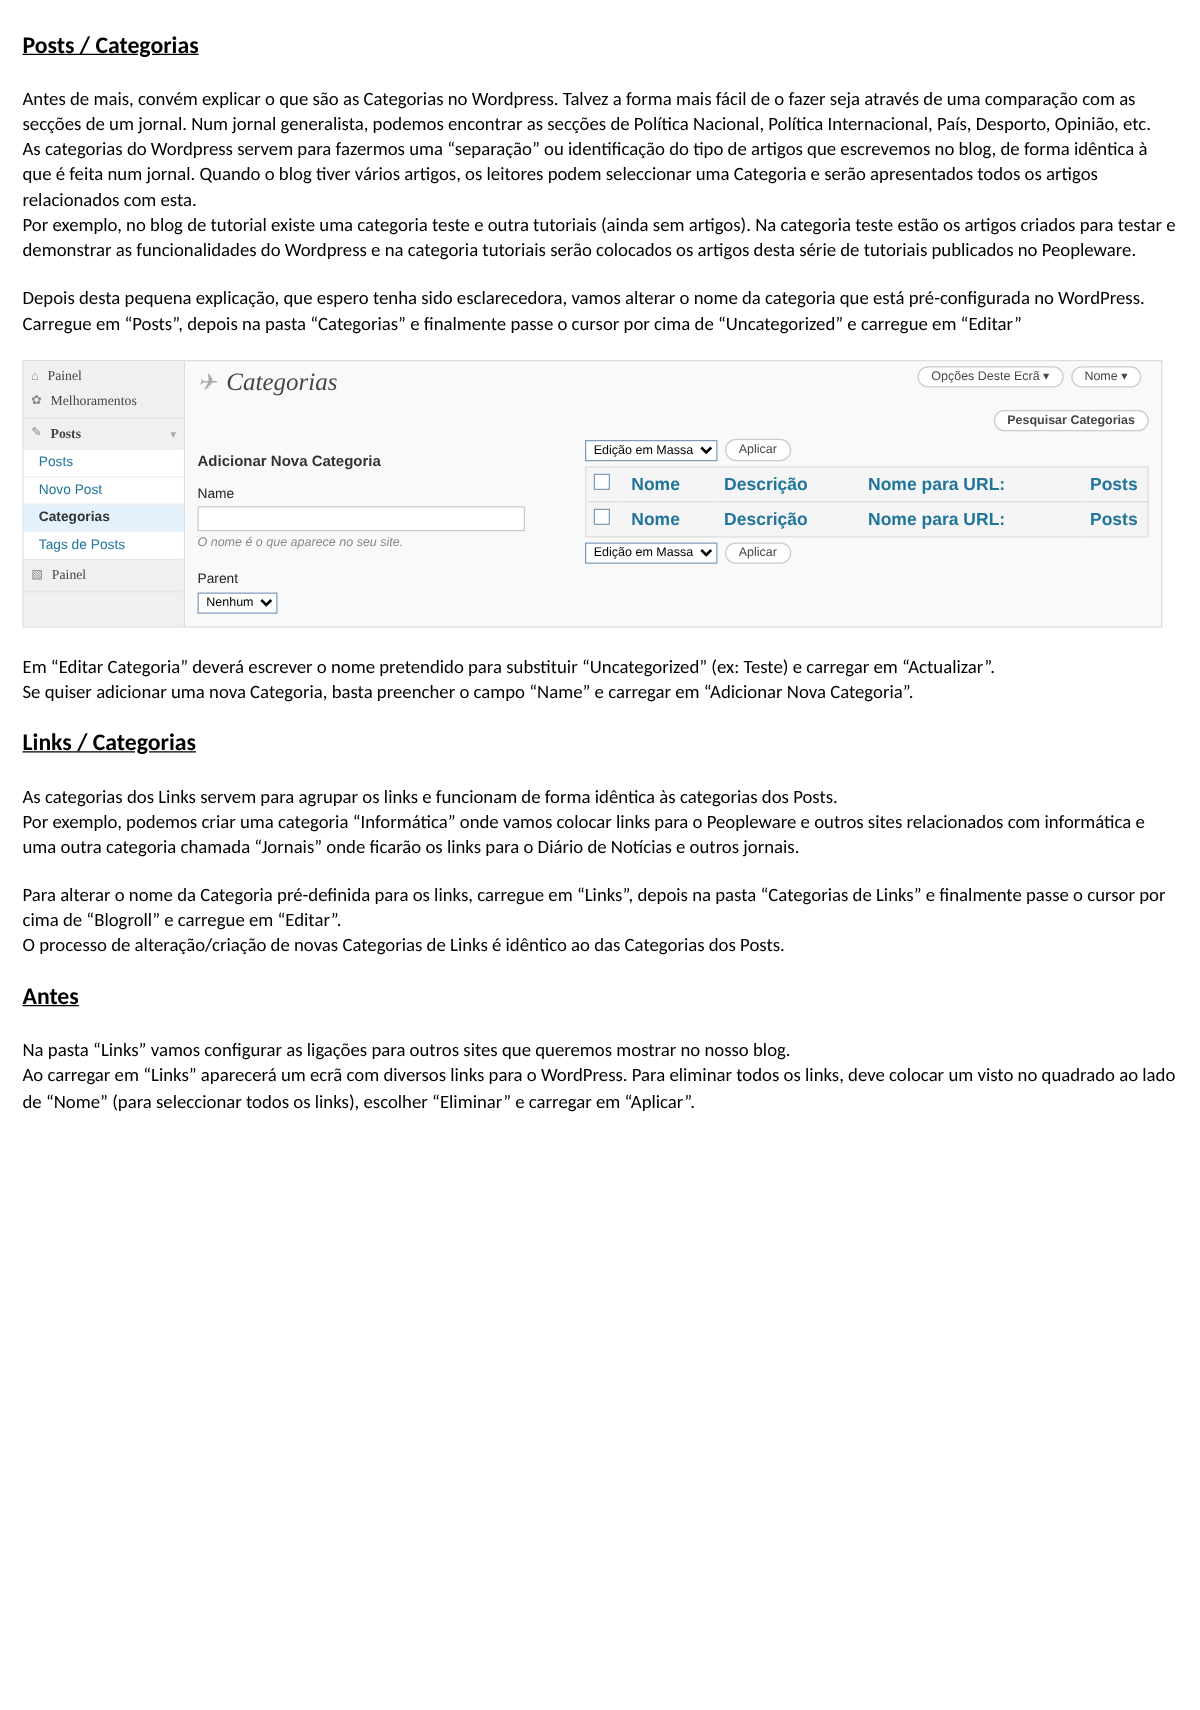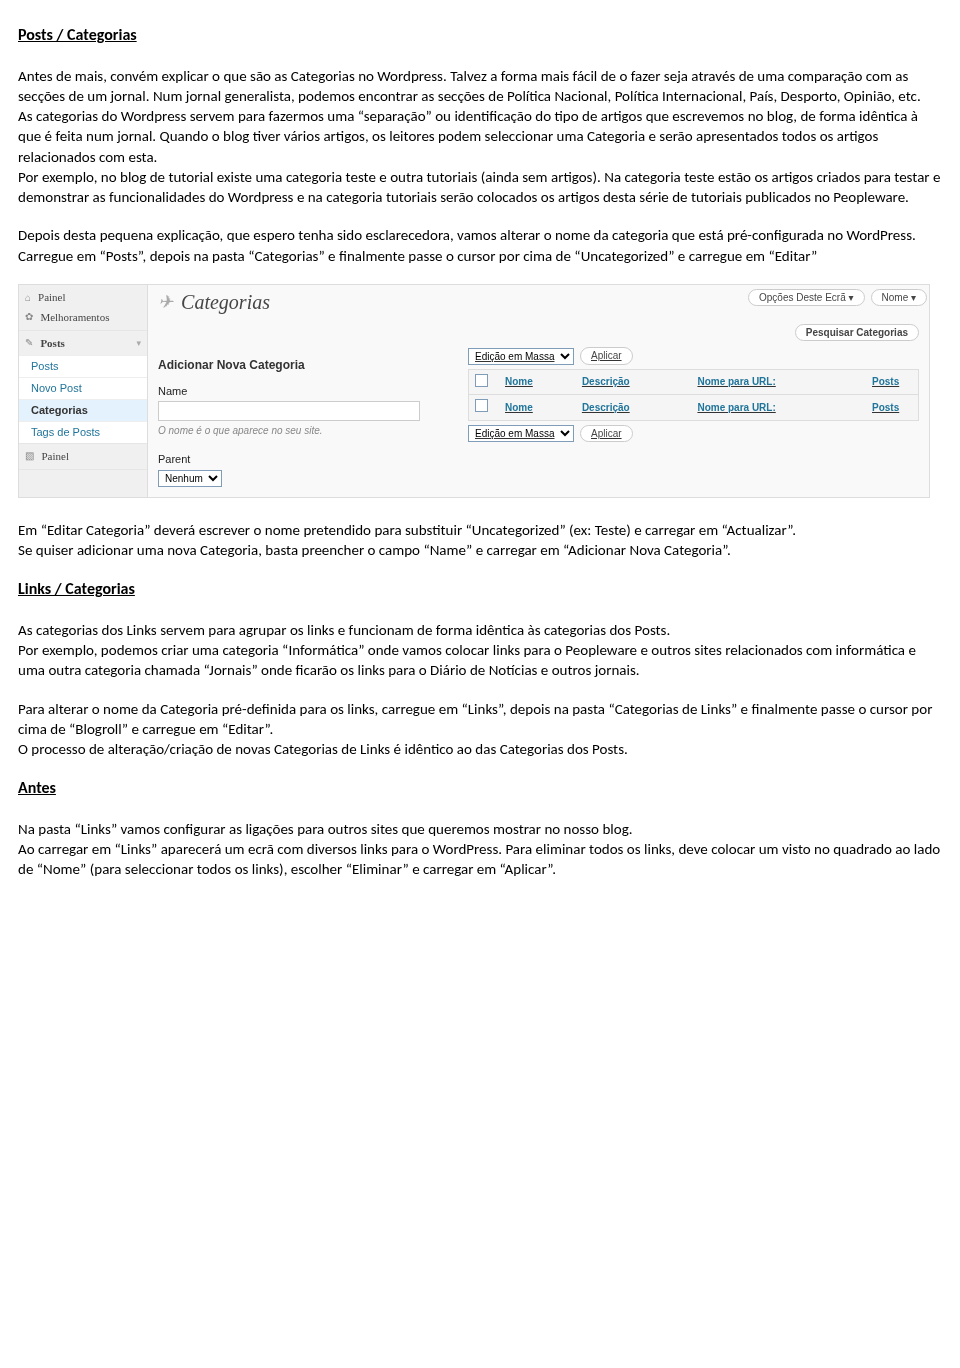--- a/index.html
+++ b/index.html
@@ -6,21 +6,21 @@
     font-family: Calibri, Arial, sans-serif;
     font-size: 15px;
     line-height: 1.35;
     color: #000;
     background: #fff;
     margin: 0;
     padding: 24px 18px;
     width: 924px;
   }
   h2.section {
-    font-size: 16px;
+    font-size: 19px;
     font-weight: bold;
     text-decoration: underline;
     margin: 0 0 20px 0;
   }
   p {
     margin: 0 0 18px 0;
   }
   .screenshot {
     width: 910px;
     border: 1px solid #ddd;
@@ -66,21 +66,21 @@
     font-weight: bold;
     color: #333;
   }
   .wp-main {
     flex: 1;
     padding: 4px 10px 10px 10px;
     position: relative;
   }
   .wp-topbar {
     position: absolute;
-    right: 2px;
+    right: 16px;
     top: 4px;
     display: flex;
     gap: 6px;
   }
   .wp-btn {
     background: #fff;
     border: 1px solid #ccc;
     border-radius: 10px;
     padding: 1px 10px;
     color: #464646;
@@ -129,33 +129,32 @@
     font-size: 10px;
   }
   .wp-select {
     border: 1px solid #7f9db9;
     background: #fff;
     font-size: 10px;
     padding: 1px 2px;
   }
   .wp-right {
     flex: 1;
-    text-decoration: underline;
   }
   .wp-toolbar {
     display: flex;
     align-items: center;
     gap: 6px;
     margin-bottom: 4px;
   }
   .wp-table {
     width: 100%;
     border-collapse: collapse;
     border: 1px solid #ddd;
-    font-size: 10px;
+    font-size: 14px;
   }
   .wp-table th {
     background: #f5f5f5;
     text-align: left;
     font-weight: bold;
     color: #21759b;
     padding: 4px 6px;
     border-bottom: 1px solid #ddd;
     border-top: 1px solid #ddd;
   }

